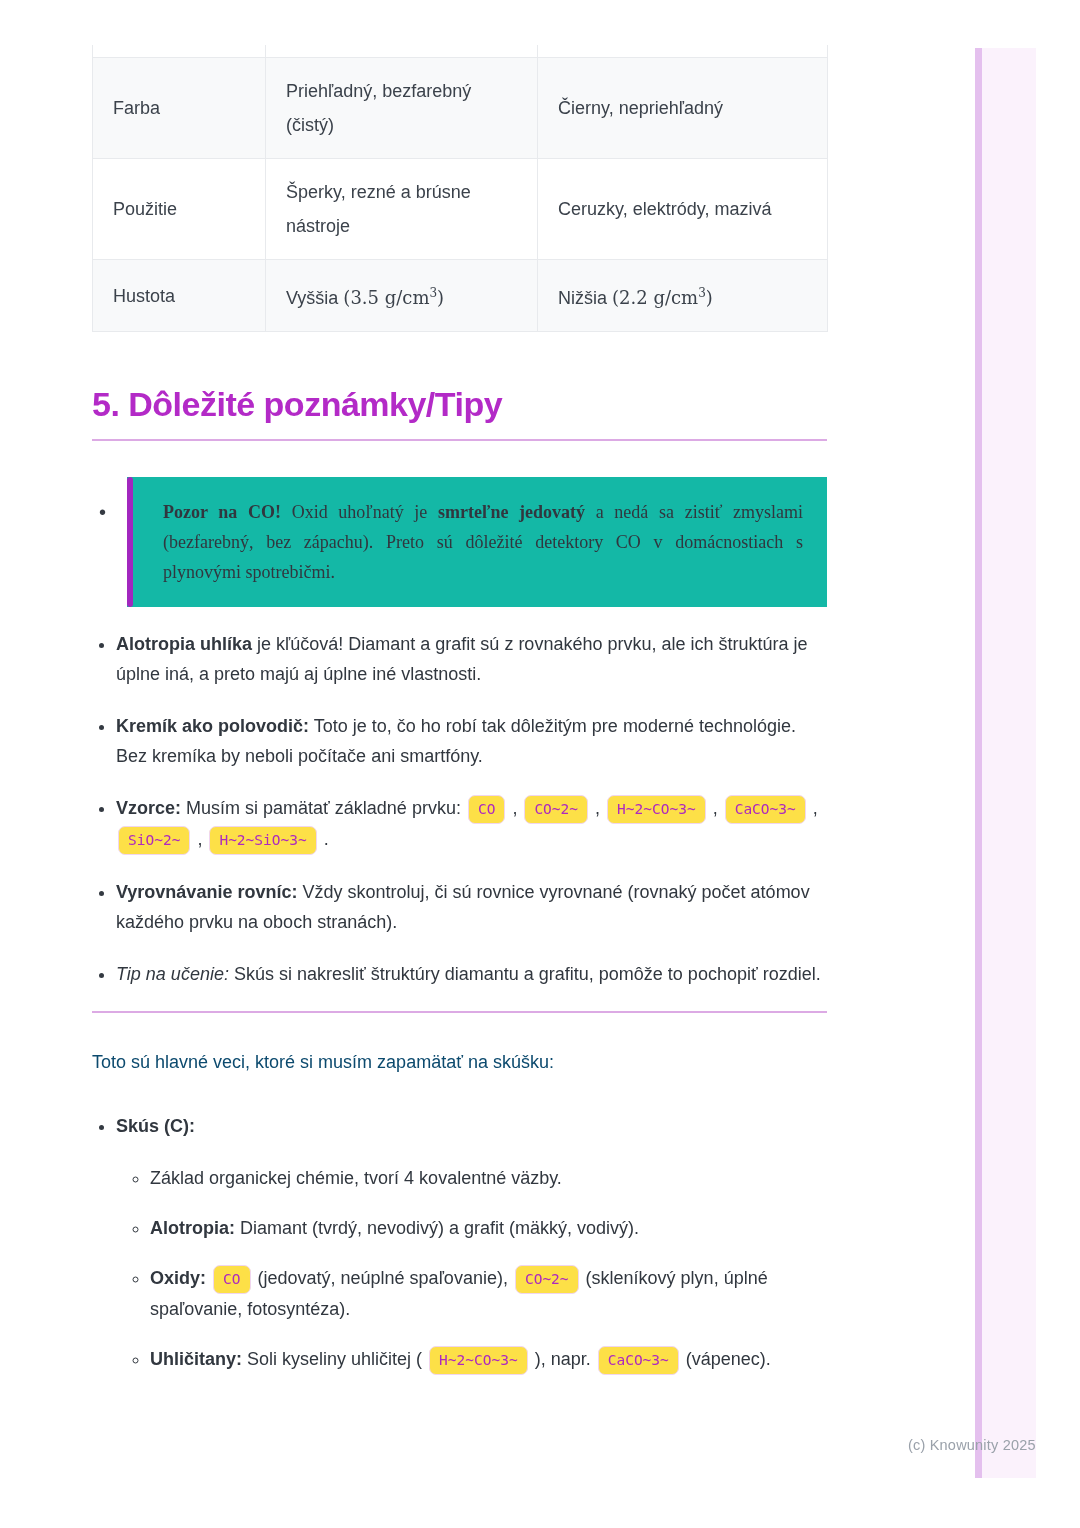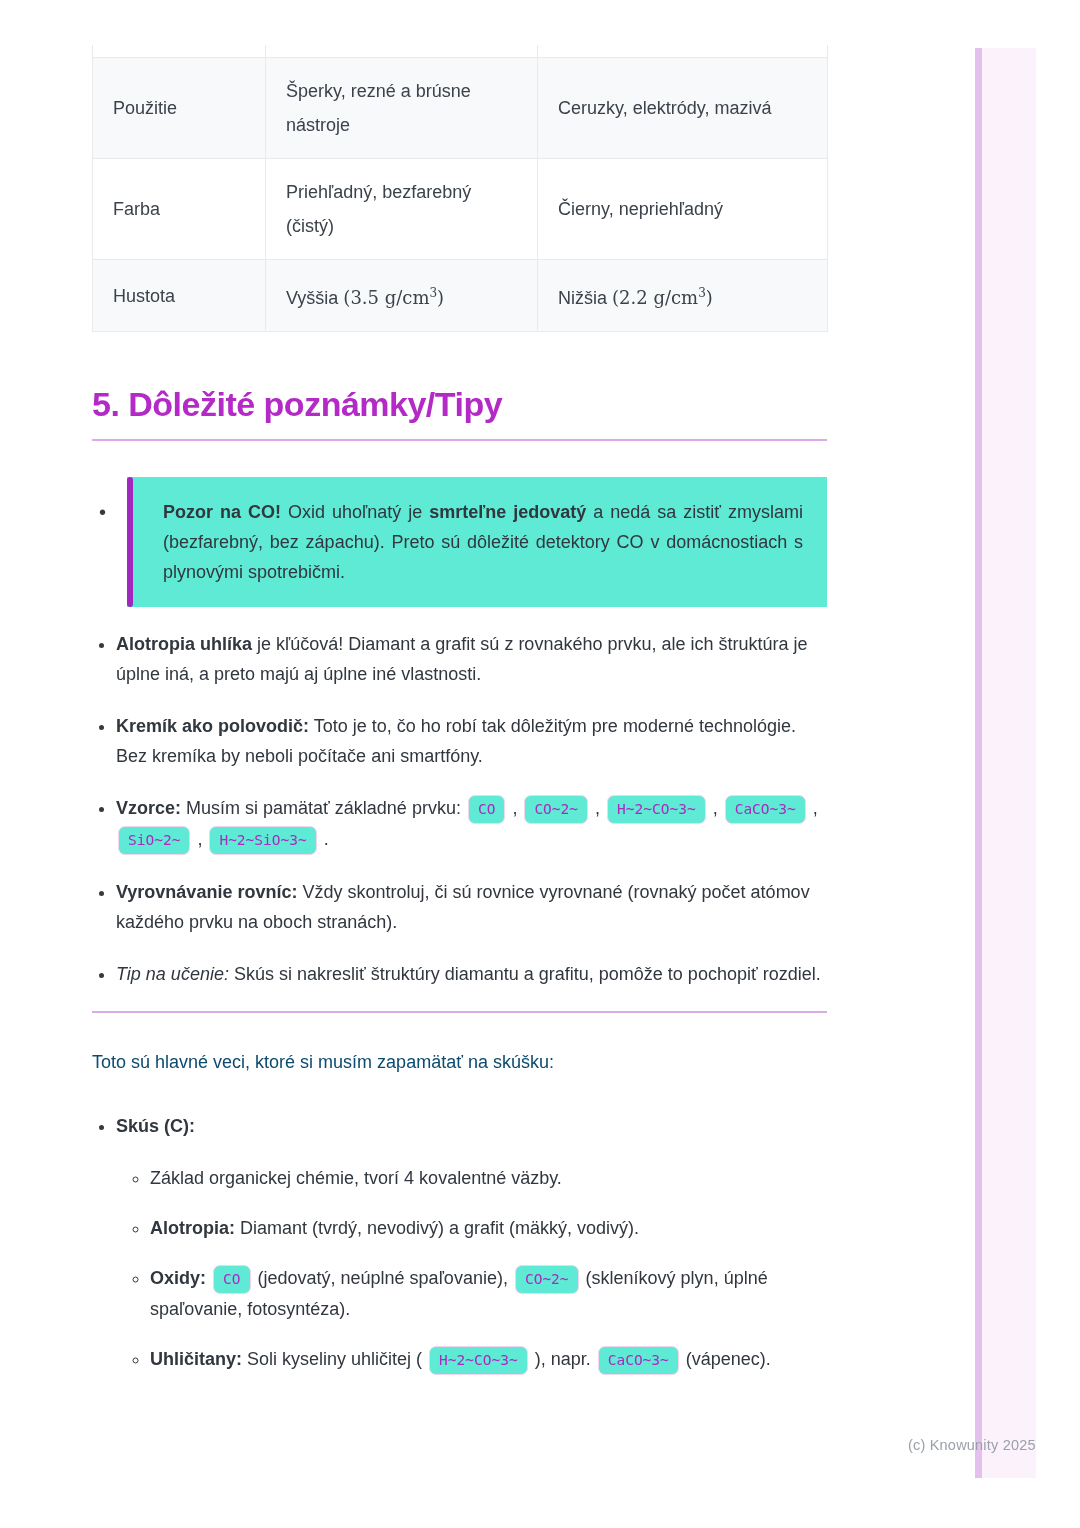--- a/index.html
+++ b/index.html
@@ -65,34 +65,35 @@
   li::marker{color:#343a42;}
   
   .callout-item{list-style:none;position:relative;margin-bottom:40px;}
   .callout-item::before{
     content:"•";position:absolute;left:-17px;top:20px;
     font-size:20px;color:#343a42;
   }
   .callout{
     position:relative;
     margin:0 0 0 11px;
-    background:#5eead4;
+    background:#14b8a6;
     padding:20px 24px 20px 36px;
     text-align:justify;
+    font-family:Liberation Serif, serif;
   }
   .callout::before{
     content:"";position:absolute;left:0;top:0;bottom:0;
     width:6px;background:#a227bf;border-radius:6px;
   }
   .callout p{margin:0;font-size:18px;line-height:30px;color:#31373f;}
   
   .chip{
     font-family:"DejaVu Sans Mono", monospace;
     font-size:14.5px;
-    background:#5eead4;
+    background:#fde047;
     border:1px solid #f0d6ef;
     border-radius:7px;
     padding:3px 9px 4px 9px;
     color:#ad29bf;
     white-space:nowrap;
     display:inline-block;
     margin:0 2px;
     line-height:20px;
   }
   
@@ -119,28 +120,28 @@
         <col style="width:272px">
         <col style="width:290px">
       </colgroup>
     <tbody>
       <tr class="cut-row">
         <td></td>
         <td></td>
         <td></td>
       </tr>
       <tr>
+        <td><span>Farba</span></td>
+        <td><span>Priehľadný, bezfarebný (čistý)</span></td>
+        <td><span>Čierny, nepriehľadný</span></td>
+      </tr>
+      <tr>
         <td><span>Použitie</span></td>
         <td><span>Šperky, rezné a brúsne nástroje</span></td>
         <td><span>Ceruzky, elektródy, mazivá</span></td>
-      </tr>
-      <tr>
-        <td><span>Farba</span></td>
-        <td><span>Priehľadný, bezfarebný (čistý)</span></td>
-        <td><span>Čierny, nepriehľadný</span></td>
       </tr>
       <tr>
         <td><span>Hustota</span></td>
         <td><span>Vyššia </span><span class="math">(3.5 g/cm</span><sup class="math">3</sup><span class="math">)</span></td>
         <td><span>Nižšia </span><span class="math">(2.2 g/cm</span><sup class="math">3</sup><span class="math">)</span></td>
       </tr>
     </tbody>
   </table>
 
   <h2>5. Dôležité poznámky/Tipy</h2>

